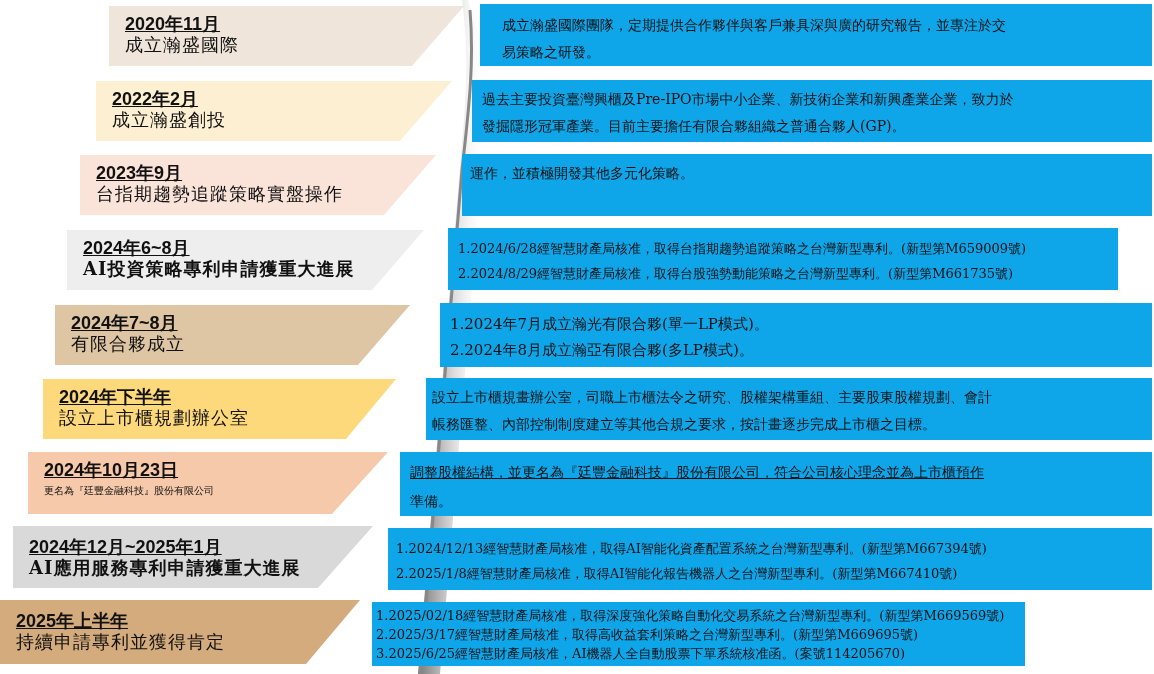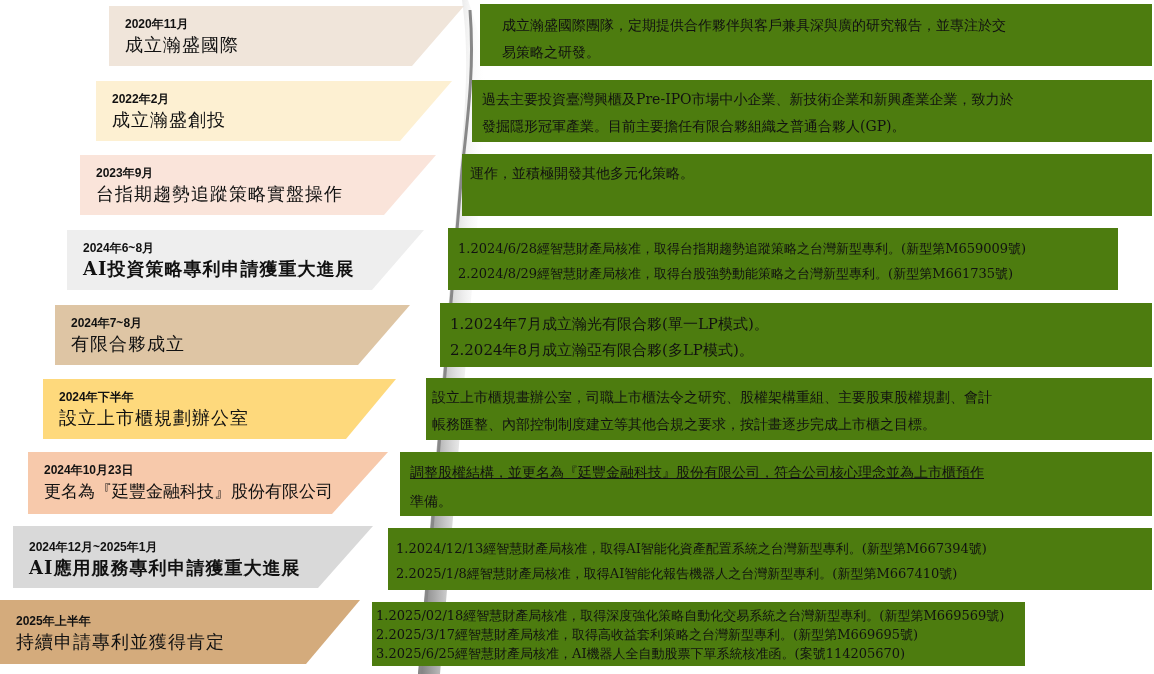--- a/index.html
+++ b/index.html
@@ -1,24 +1,24 @@
 <!DOCTYPE html>
 <html><head>
 <meta charset="utf-8">
 <style>
   html, body { margin:0; padding:0; background:#ffffff; }
   body { width:1154px; height:674px; position:relative; overflow:hidden;
          font-family:"DejaVu Serif","Liberation Serif",serif; color:#111; }
   .left { position:absolute; height:60px; box-sizing:border-box;
           padding:8px 0 0 16px; }
   .left .date { font-family:"Liberation Sans","DejaVu Sans",sans-serif; font-weight:bold;
-                font-size:12px; line-height:20px; display:block; white-space:nowrap; }
+                font-size:18px; line-height:20px; display:block; white-space:nowrap;text-decoration:underline; }
   .left .title { font-size:18px; line-height:22px; display:block; white-space:nowrap; letter-spacing:1px; }
   .left .title.bold { font-weight:bold; }
-  .right { position:absolute; background:#4d7c0f; box-sizing:border-box;
+  .right { position:absolute; background:#0ea5e9; box-sizing:border-box;
            font-size:14px; color:#111; }
   .right p { margin:0; white-space:nowrap; }
   .divider { position:absolute; left:0; top:0; }
 </style>
 </head>
 <body>
 
 <svg class="divider" width="1154" height="674">
   <defs>
     <linearGradient id="g" x1="0" x2="1" y1="0" y2="0">
@@ -61,21 +61,21 @@
 <div class="left" style="left:55px;top:305px;width:330px;">
   <span class="date">2024年7~8月</span>
   <span class="title">有限合夥成立</span>
 </div>
 <div class="left" style="left:43px;top:379px;width:330px;">
   <span class="date">2024年下半年</span>
   <span class="title">設立上市櫃規劃辦公室</span>
 </div>
 <div class="left" style="left:28px;top:452px;width:330px;">
   <span class="date">2024年10月23日</span>
-  <span class="title" style="font-size:17px;letter-spacing:0;">更名為『廷豐金融科技』股份有限公司</span>
+  <span class="title" style="font-size:10px;letter-spacing:0;">更名為『廷豐金融科技』股份有限公司</span>
 </div>
 <div class="left" style="left:13px;top:526px;width:330px;padding-top:11px;">
   <span class="date">2024年12月~2025年1月</span>
   <span class="title bold">AI應用服務專利申請獲重大進展</span>
 </div>
 <div class="left" style="left:0px;top:600px;width:330px;padding-top:11px;">
   <span class="date">2025年上半年</span>
   <span class="title">持續申請專利並獲得肯定</span>
 </div>
 

